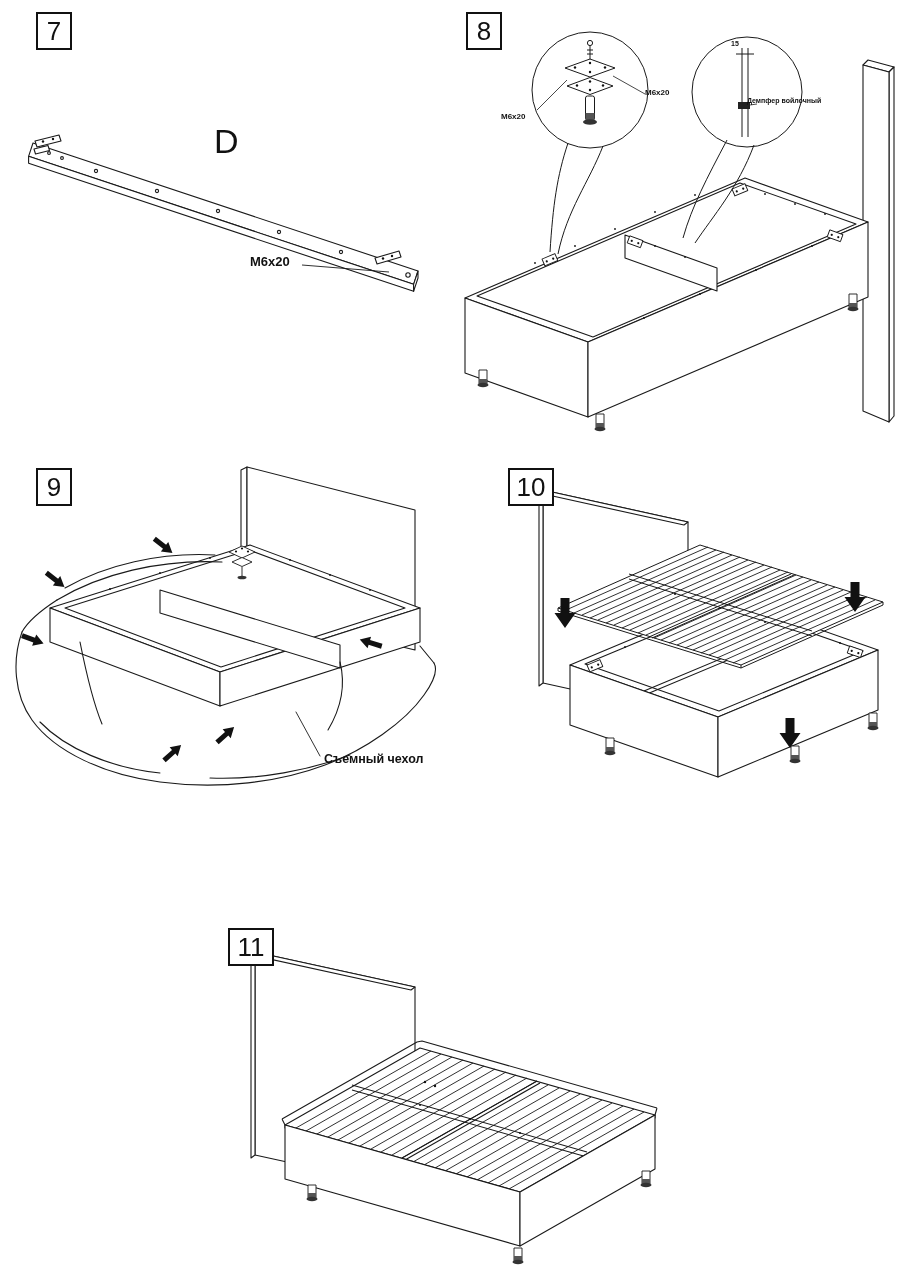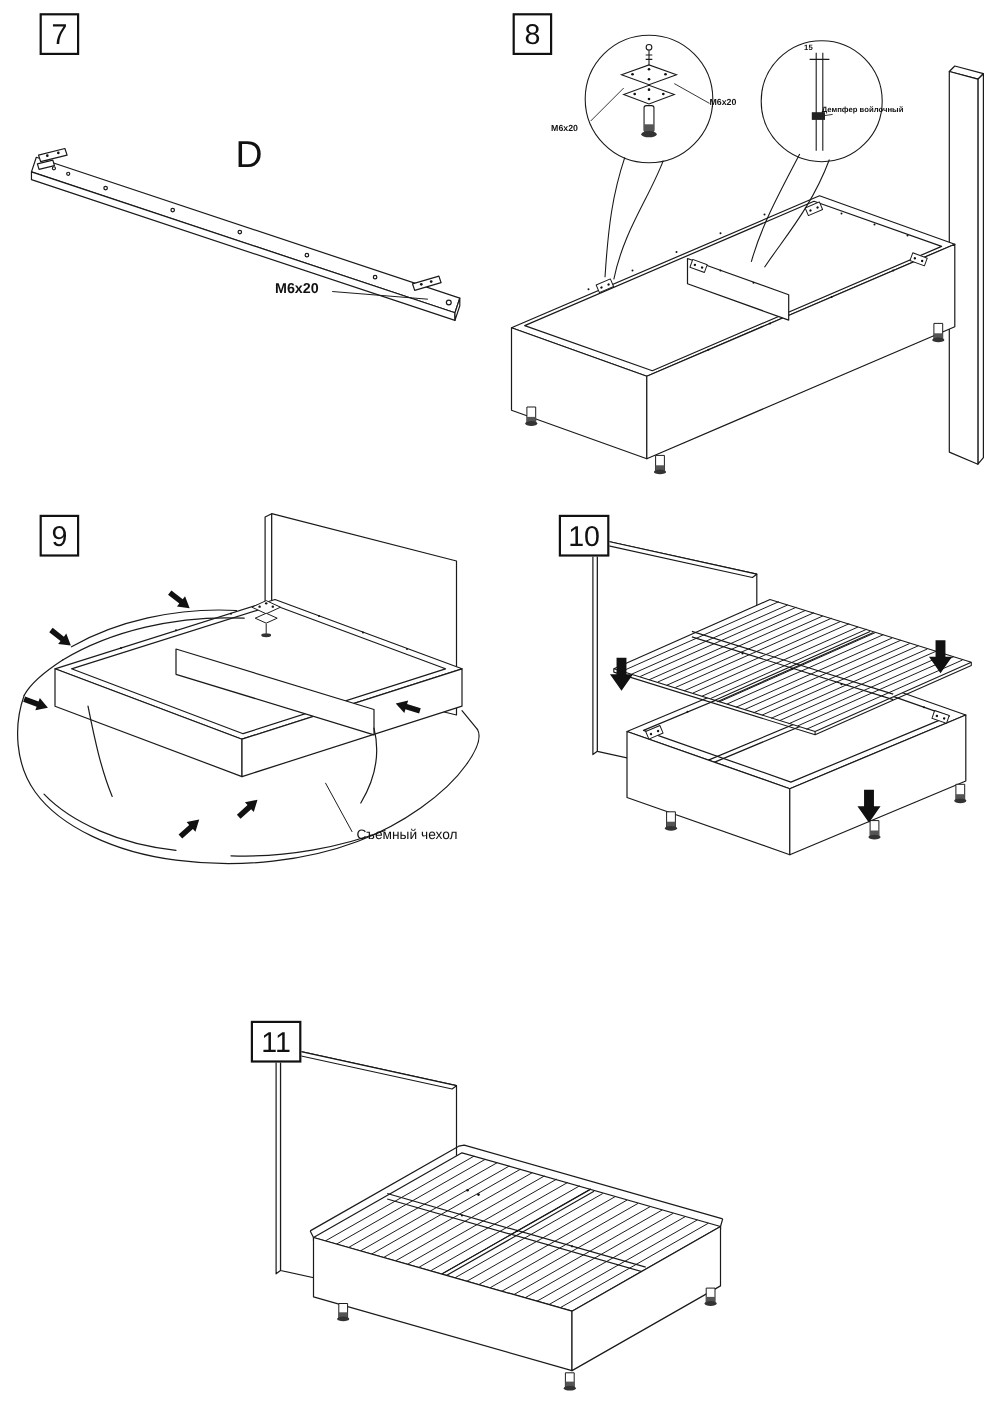--- a/index.html
+++ b/index.html
@@ -8,21 +8,21 @@
   .step{position:absolute;}
   .step-num{position:absolute;display:flex;align-items:center;justify-content:center;
             background:#fff;border:2px solid #111;font-size:26px;font-weight:500;
             width:36px;height:38px;box-sizing:border-box;z-index:5;}
   .step-num.wide{width:46px;}
   .lbl{position:absolute;white-space:nowrap;z-index:6;color:#111;}
   .lbl-part{font-size:34px;font-weight:500;}
   .lbl-screw{font-size:13px;font-weight:700;}
   .lbl-tiny{font-size:8px;font-weight:700;}
   .lbl-micro{font-size:7px;font-weight:700;}
-  .lbl-cover{font-size:12.5px;font-weight:400;}
+  .lbl-cover{font-size:12.5px;font-weight:700;}
   svg{position:absolute;display:block;}
 </style>
 </head>
 <body>
 
 <div class="page">
 
   <section class="step" style="left:0;top:0;width:450px;height:320px;">
     <div class="step-num" style="left:36px;top:12px;">
       <span>7</span>

